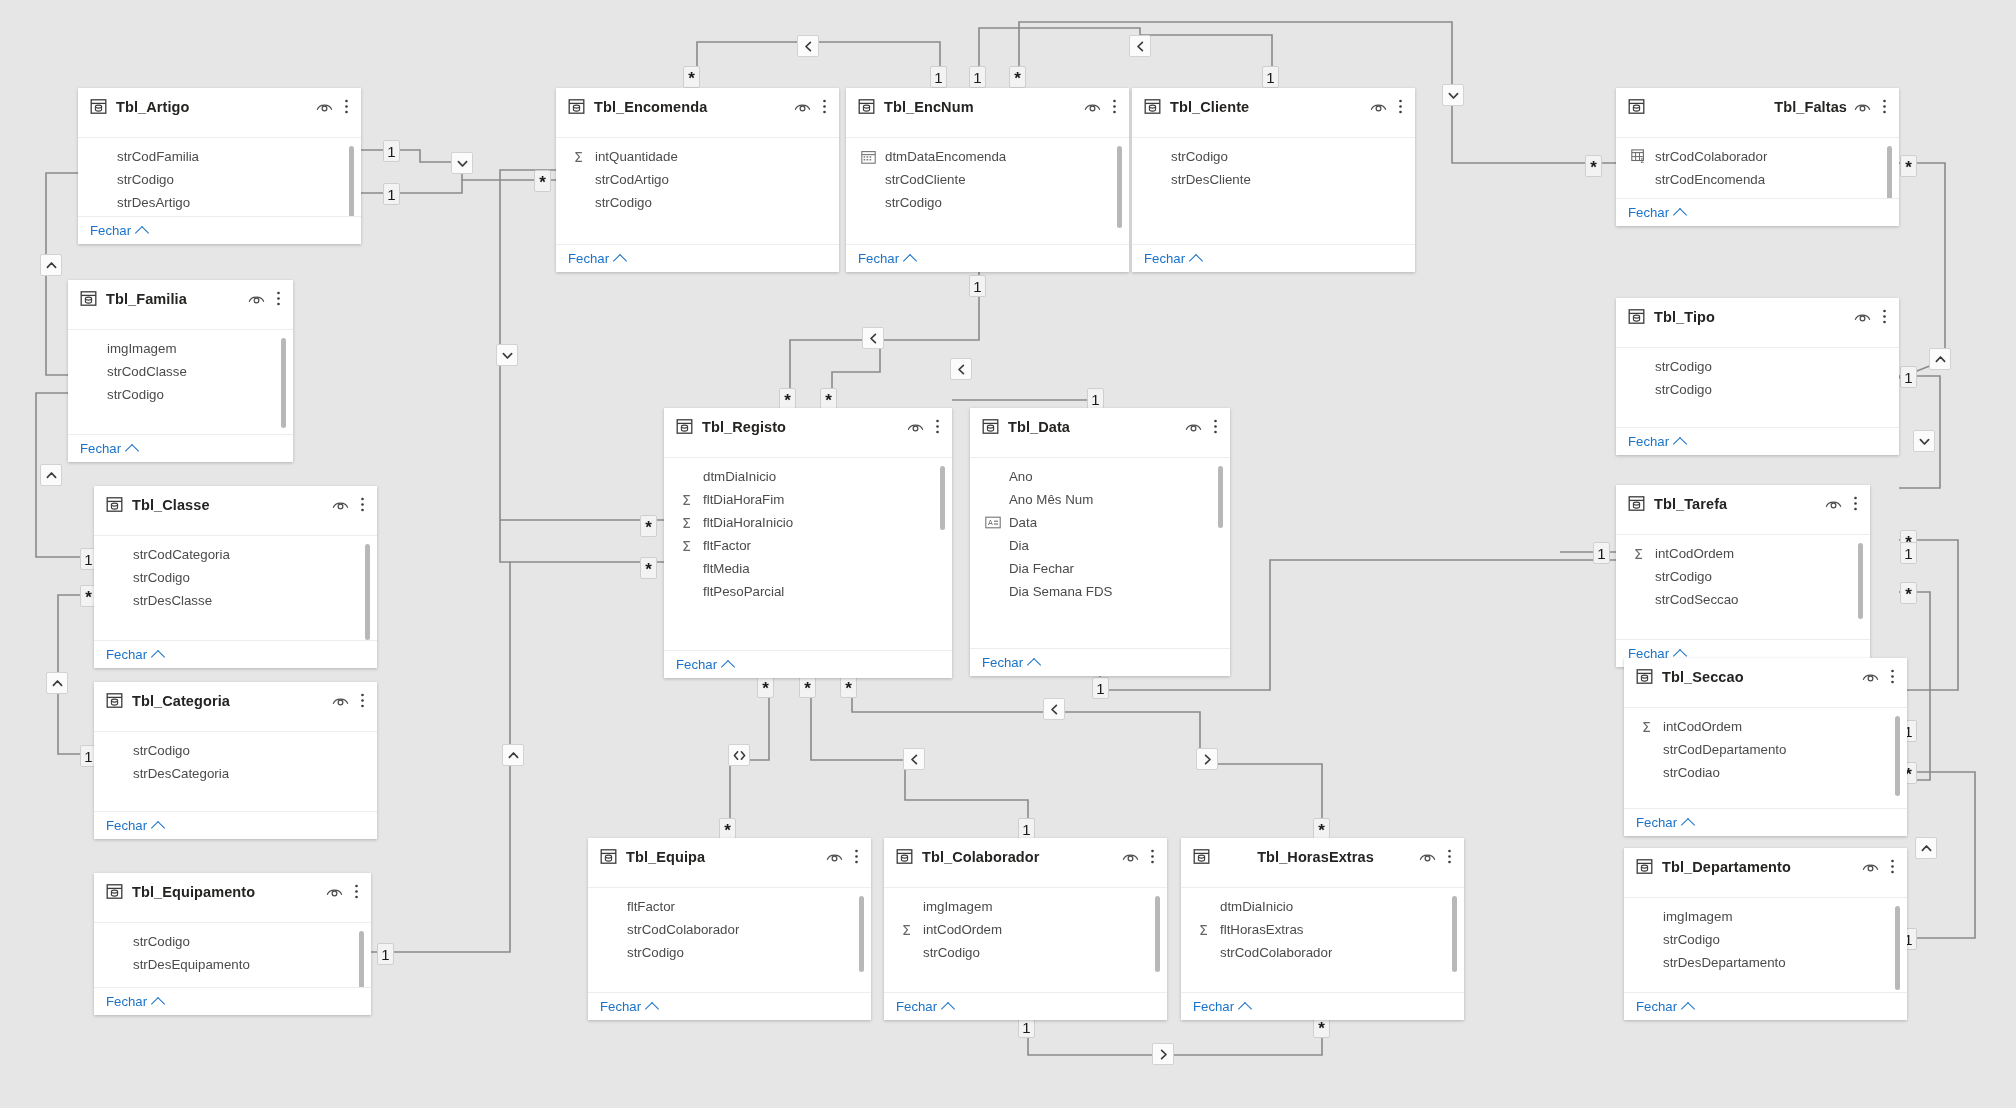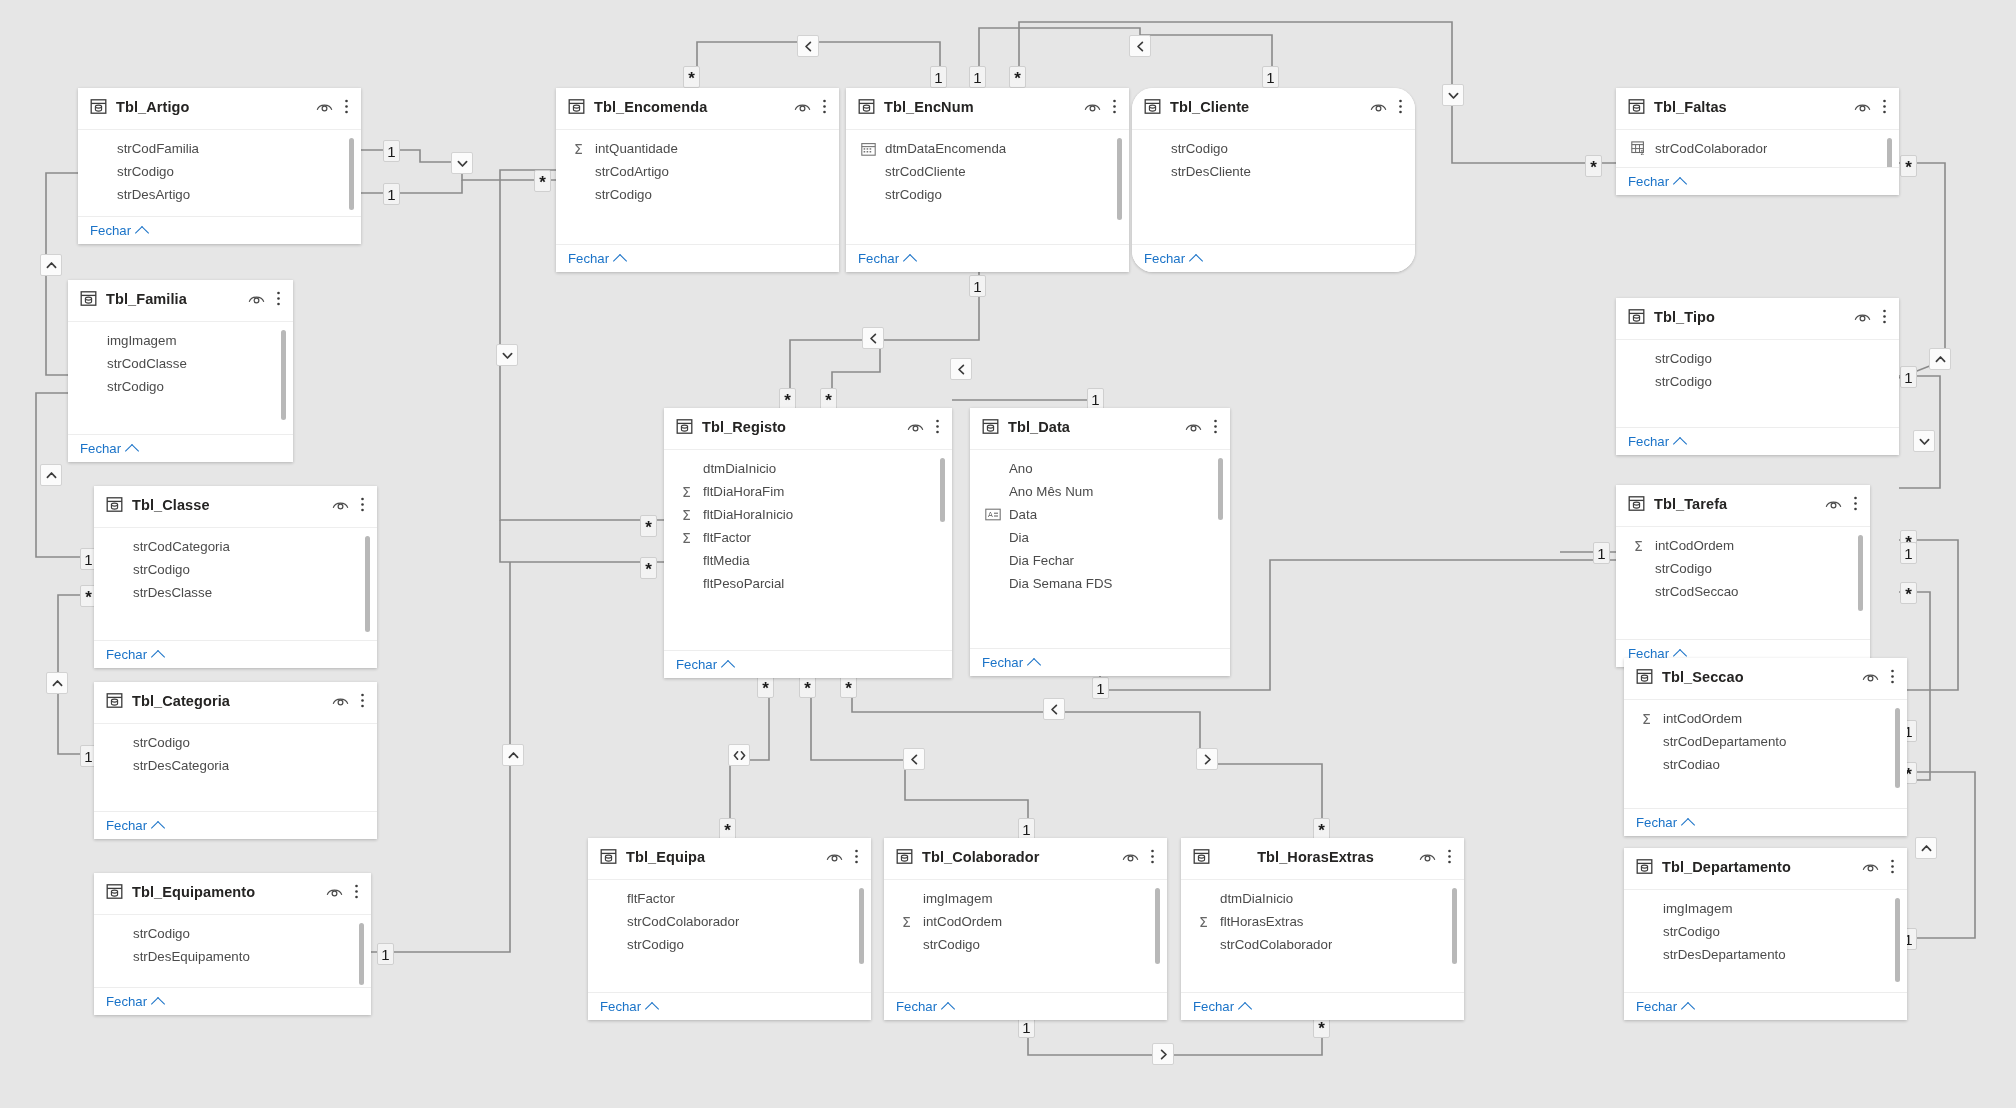--- a/index.html
+++ b/index.html
@@ -69,21 +69,21 @@
     z-index: 10;
     display: flex;
     flex-direction: column;
     overflow: hidden;
   }
   .tbl-header {
     height: 37px;
     flex: 0 0 37px;
     display: flex;
     align-items: center;
-    padding: 0 9px 4px 12px;
+    padding: 0 9px 12px 12px;
     border-bottom: 1px solid #eeeeee;
     background: #fff;
   }
   .tbl-icon {
     width: 17px; height: 17px;
     flex: 0 0 17px;
     margin-right: 9px;
     position: relative;
   }
   .tbl-title {
@@ -531,21 +531,21 @@
           </div>
           <div class="scroll-track" style="height: 82px; bottom: auto; top: 8px;"></div>
         </div>
         <div class="tbl-footer">
           <span class="footer-link">
             <span>Fechar</span>
             <span class="chev-up"></span>
           </span>
         </div>
       </div>
-      <div class="tbl" style="left: 1132px; top: 88px; width: 283px; height: 184px; border-radius: 21px;">
+      <div class="tbl" style="left: 1132px; top: 88px; width: 283px; height: 184px;">
         <div class="tbl-header">
           <span class="tbl-icon"><svg width="17" height="17" viewBox="0 0 17 17" aria-hidden="true">
               <rect x="1.2" y="1.8" width="14.6" height="13.4" fill="none" stroke="#3b3b3b" stroke-width="1.3"></rect>
               <line x1="1.2" y1="5.4" x2="15.8" y2="5.4" stroke="#3b3b3b" stroke-width="1.3"></line>
               <ellipse cx="8.5" cy="8.6" rx="3.1" ry="1.5" fill="none" stroke="#3b3b3b" stroke-width="1.1"></ellipse>
               <path d="M5.4 8.6 L5.4 11.6 C5.4 12.5 6.8 13.1 8.5 13.1 C10.2 13.1 11.6 12.5 11.6 11.6 L11.6 8.6" fill="none" stroke="#3b3b3b" stroke-width="1.1"></path>
             </svg></span>
           <span class="tbl-title">Tbl_Cliente</span>
           <span class="hdr-btn">
             <svg width="18" height="13" viewBox="0 0 18 13" aria-hidden="true">
@@ -571,21 +571,21 @@
             <span class="fname">strDesCliente</span>
           </div>
         </div>
         <div class="tbl-footer">
           <span class="footer-link">
             <span>Fechar</span>
             <span class="chev-up"></span>
           </span>
         </div>
       </div>
-      <div class="tbl" style="left: 1616px; top: 88px; width: 283px; height: 107px;">
+      <div class="tbl" style="left: 1616px; top: 88px; width: 283px; height: 138px; text-align: right;">
         <div class="tbl-header">
           <span class="tbl-icon"><svg width="17" height="17" viewBox="0 0 17 17" aria-hidden="true">
               <rect x="1.2" y="1.8" width="14.6" height="13.4" fill="none" stroke="#3b3b3b" stroke-width="1.3"></rect>
               <line x1="1.2" y1="5.4" x2="15.8" y2="5.4" stroke="#3b3b3b" stroke-width="1.3"></line>
               <ellipse cx="8.5" cy="8.6" rx="3.1" ry="1.5" fill="none" stroke="#3b3b3b" stroke-width="1.1"></ellipse>
               <path d="M5.4 8.6 L5.4 11.6 C5.4 12.5 6.8 13.1 8.5 13.1 C10.2 13.1 11.6 12.5 11.6 11.6 L11.6 8.6" fill="none" stroke="#3b3b3b" stroke-width="1.1"></path>
             </svg></span>
           <span class="tbl-title">Tbl_Faltas</span>
           <span class="hdr-btn">
             <svg width="18" height="13" viewBox="0 0 18 13" aria-hidden="true">

